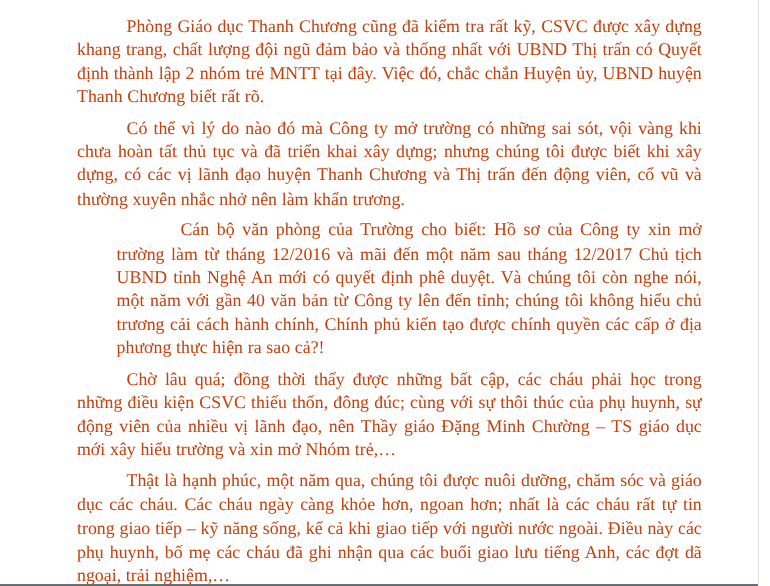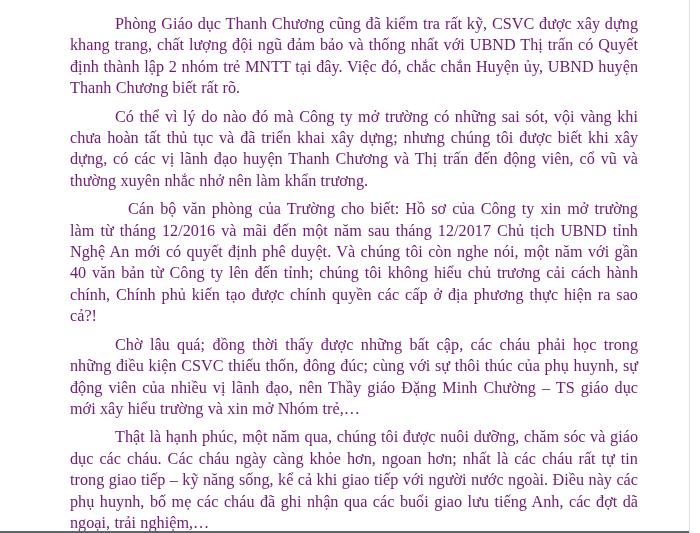--- a/index.html
+++ b/index.html
@@ -41,31 +41,32 @@
     position: absolute;
     left: 70px;
     top: 14px;
     width: 568px;
   }
 
   .doc-paragraph {
     margin: 0 0 7px 0;
     font-size: 16.2px;
     line-height: 21.4px;
-    color: #701a75;
+    color: #c2410c;
     text-align: justify;
     text-justify: inter-word;
     text-indent: 45px;
     letter-spacing: 0.02px;
     word-spacing: 0.2px;
     -webkit-font-smoothing: antialiased;
   }
 
   .doc-paragraph.indent-wide {
     text-indent: 58px;
+    margin-left: 36px;
   }
 
   
   #page-bottom-edge {
     position: absolute;
     left: 0;
     bottom: 0;
     width: 690px;
     height: 2px;
     background: #5a6572;

